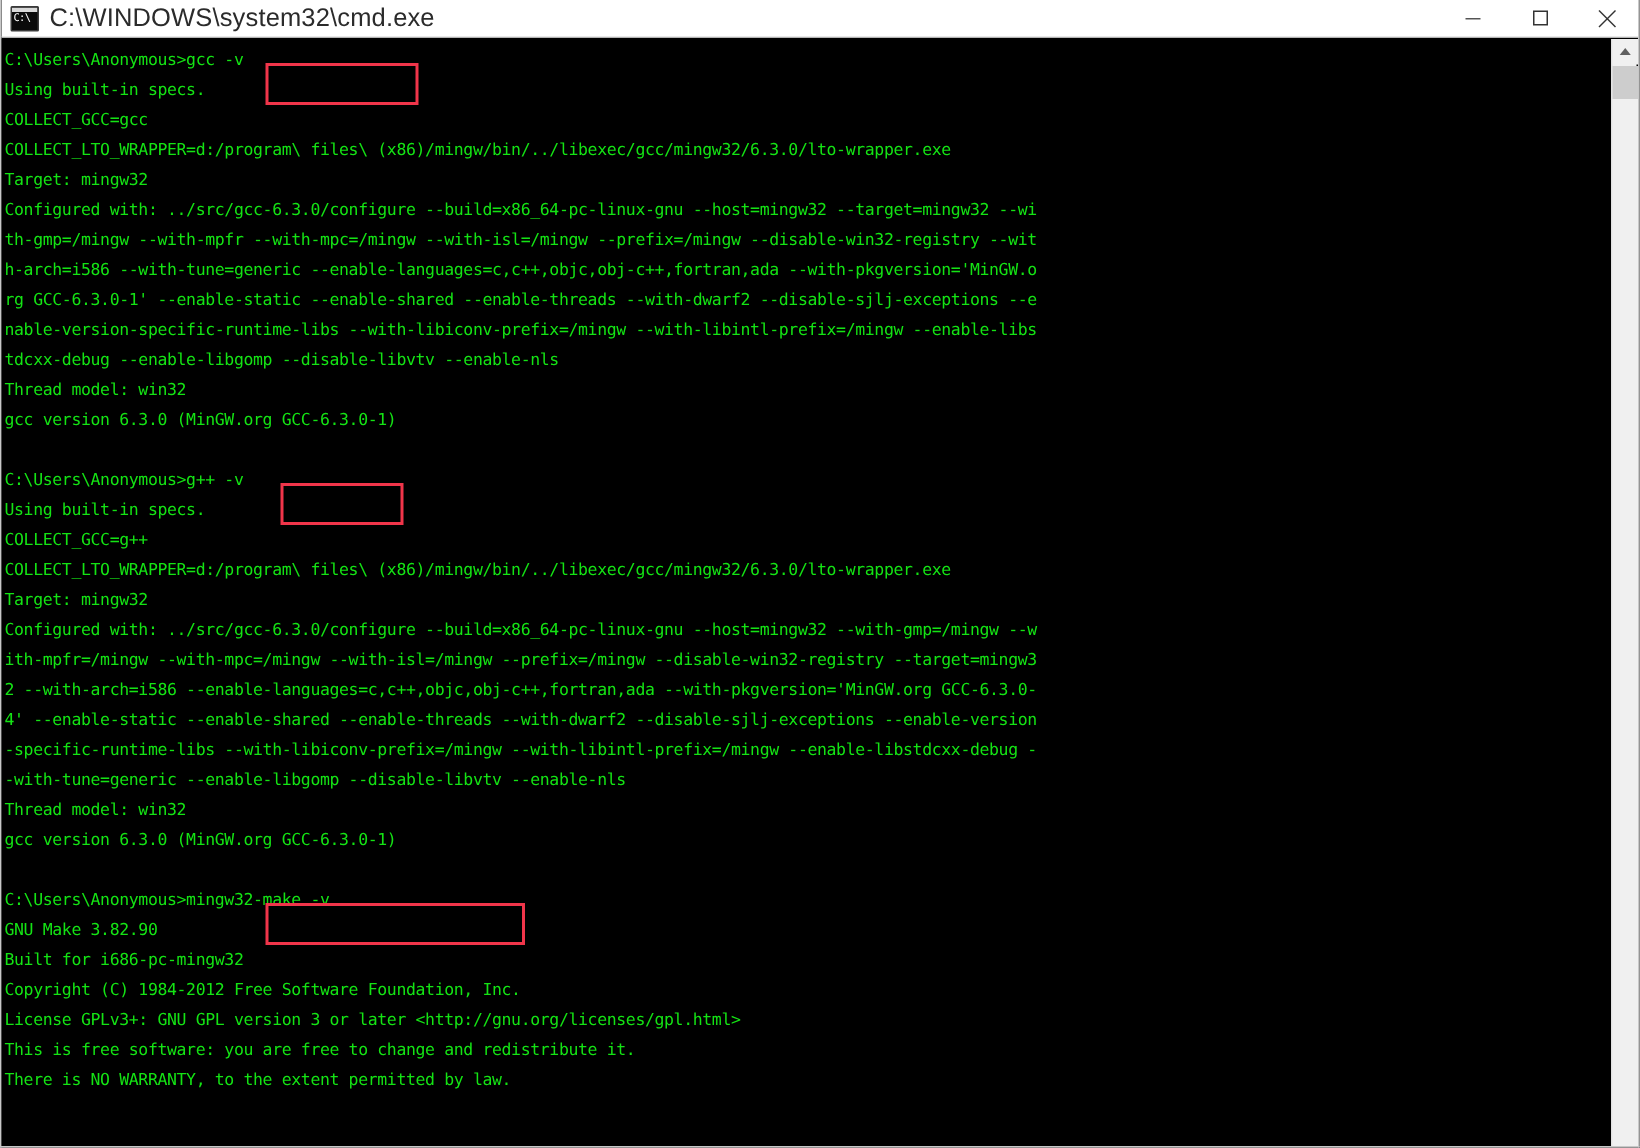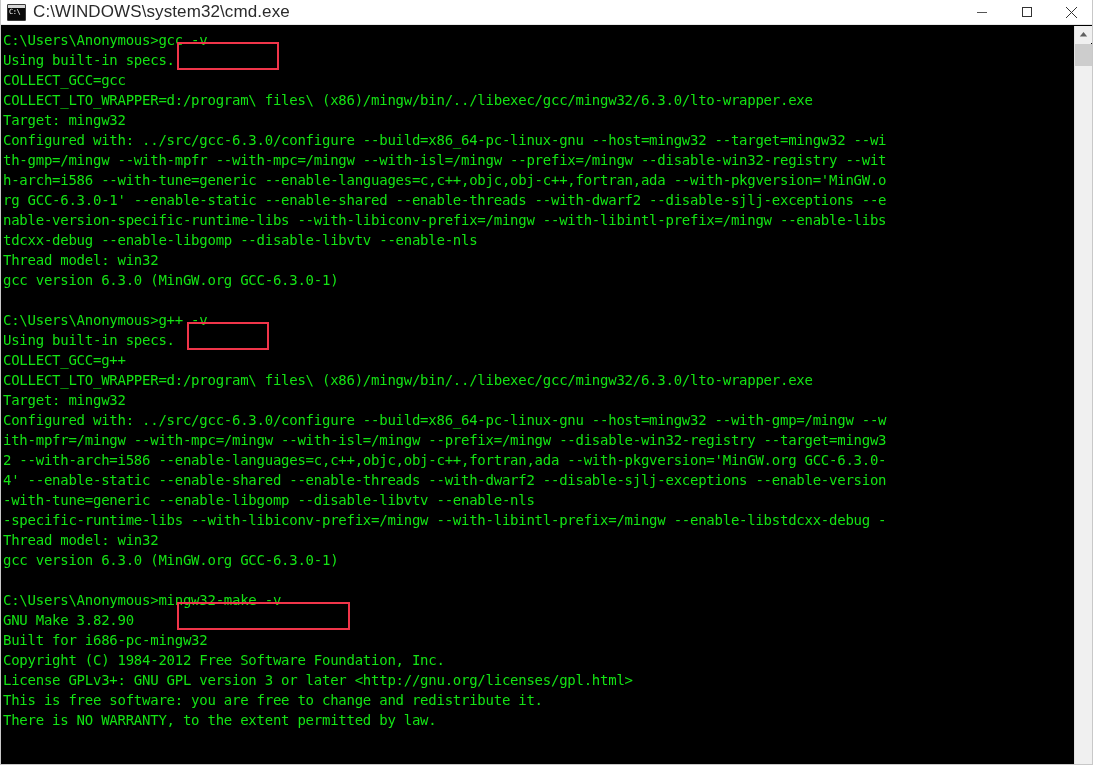--- a/index.html
+++ b/index.html
@@ -106,21 +106,21 @@
   }
   .lines {
     position: absolute;
     top: 0;
     left: 0;
     width: 1075px;
     padding-top: 4px;
   }
   .line {
     font-family: "DejaVu Sans Mono", monospace;
-    font-size: 14px;
+    font-size: 11px;
     line-height: 20px;
     height: 20px;
     color: #14e314;
     white-space: pre;
     letter-spacing: -0.25px;
     padding-left: 2px;
     position: relative;
   }
   .line.blank { color: transparent; }
 
@@ -218,22 +218,22 @@
         <div class="line blank"> </div>
         <div class="line">C:\Users\Anonymous&gt;g++ -v</div>
         <div class="line">Using built-in specs.</div>
         <div class="line">COLLECT_GCC=g++</div>
         <div class="line">COLLECT_LTO_WRAPPER=d:/program\ files\ (x86)/mingw/bin/../libexec/gcc/mingw32/6.3.0/lto-wrapper.exe</div>
         <div class="line">Target: mingw32</div>
         <div class="line">Configured with: ../src/gcc-6.3.0/configure --build=x86_64-pc-linux-gnu --host=mingw32 --with-gmp=/mingw --w</div>
         <div class="line">ith-mpfr=/mingw --with-mpc=/mingw --with-isl=/mingw --prefix=/mingw --disable-win32-registry --target=mingw3</div>
         <div class="line">2 --with-arch=i586 --enable-languages=c,c++,objc,obj-c++,fortran,ada --with-pkgversion='MinGW.org GCC-6.3.0-</div>
         <div class="line">4' --enable-static --enable-shared --enable-threads --with-dwarf2 --disable-sjlj-exceptions --enable-version</div>
+        <div class="line">-specific-runtime-libs --with-libiconv-prefix=/mingw --with-libintl-prefix=/mingw --enable-libstdcxx-debug -</div>
         <div class="line">-with-tune=generic --enable-libgomp --disable-libvtv --enable-nls</div>
-        <div class="line">-specific-runtime-libs --with-libiconv-prefix=/mingw --with-libintl-prefix=/mingw --enable-libstdcxx-debug -</div>
         <div class="line">Thread model: win32</div>
         <div class="line">gcc version 6.3.0 (MinGW.org GCC-6.3.0-1)</div>
         <div class="line blank"> </div>
         <div class="line">C:\Users\Anonymous&gt;mingw32-make -v</div>
         <div class="line">GNU Make 3.82.90</div>
         <div class="line">Built for i686-pc-mingw32</div>
         <div class="line">Copyright (C) 1984-2012 Free Software Foundation, Inc.</div>
         <div class="line">License GPLv3+: GNU GPL version 3 or later &lt;http://gnu.org/licenses/gpl.html&gt;</div>
         <div class="line">This is free software: you are free to change and redistribute it.</div>
         <div class="line">There is NO WARRANTY, to the extent permitted by law.</div>

